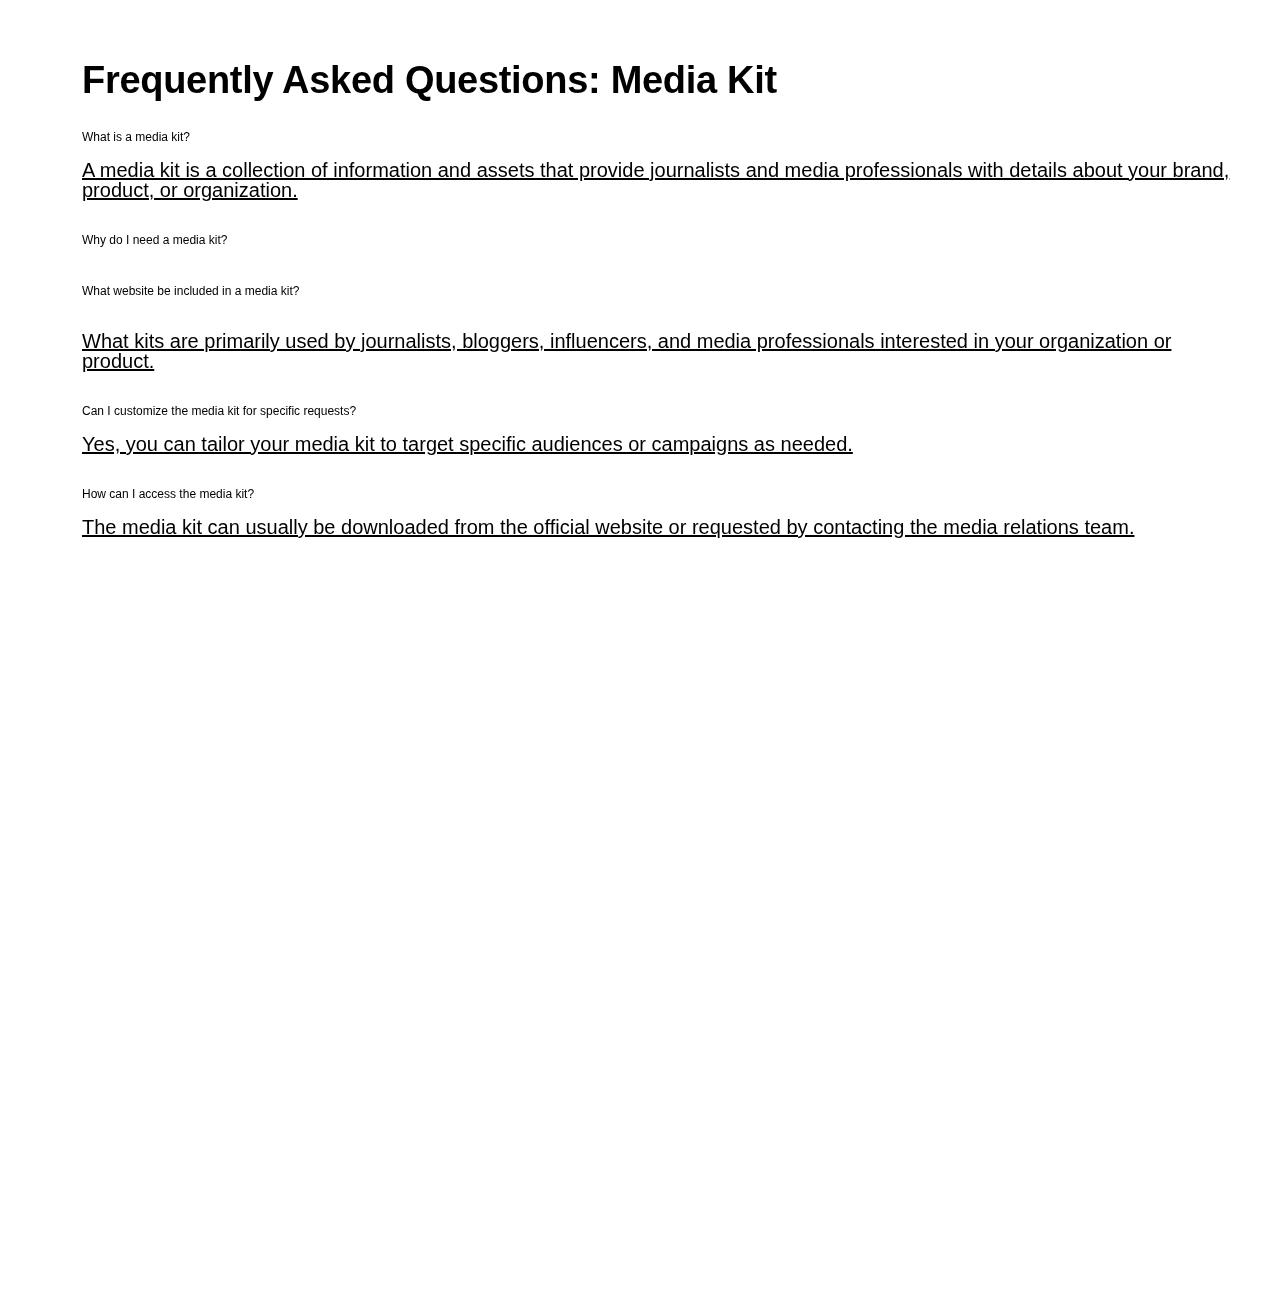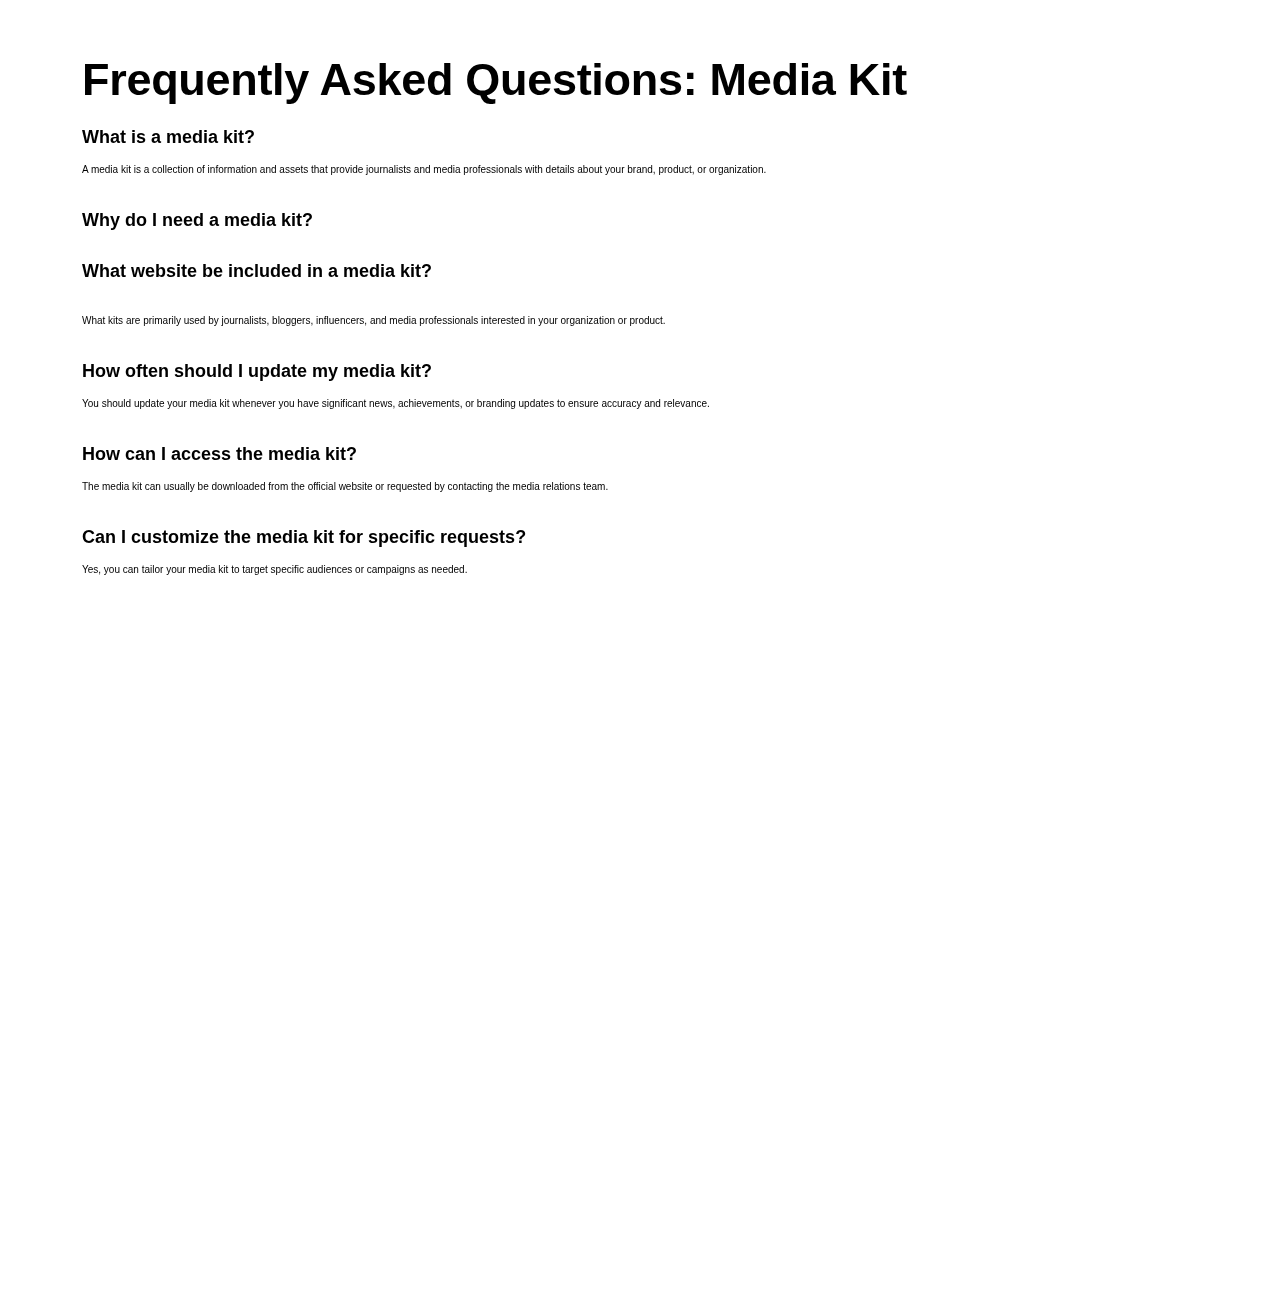--- a/index.html
+++ b/index.html
@@ -9,37 +9,38 @@
       font-family: "Liberation Sans", sans-serif;
       color: #000000;
     }
     .container {
       position: absolute;
       left: 82px;
       top: 58px;
       width: 1150px;
     }
     h1 {
-      font-size: 45px;
+      font-size: 38px;
       font-weight: bold;
       margin: 0 0 24px 0;
       line-height: 44px;
       letter-spacing: -0.3px;
     }
     .faq-item { margin: 0 0 29px 0; }
     .faq-q {
-      font-size: 18px;
-      font-weight: bold;
+      font-size: 12px;
+      font-weight: normal;
       margin: 0;
       line-height: 22px;
     }
     .faq-a {
-      font-size: 10px;
+      font-size: 20px;
       margin: 12px 0 0 0;
       line-height: 20px;
+      text-decoration: underline;
     }
   </style>
 </head>
 <body>
 
 <div class="container">
   <h1>Frequently Asked Questions: Media Kit</h1>
 
   <div class="faq-item">
     <h2 class="faq-q">What is a media kit?</h2>
@@ -48,24 +49,20 @@
   <div class="faq-item">
     <h2 class="faq-q">Why do I need a media kit?</h2>
   </div>
   <div class="faq-item">
     <h2 class="faq-q">What website be included in a media kit?</h2>
   </div>
   <div class="faq-item">
     <p class="faq-a">What kits are primarily used by journalists, bloggers, influencers, and media professionals interested in your organization or product.</p>
   </div>
   <div class="faq-item">
-    <h2 class="faq-q">How often should I update my media kit?</h2>
-    <p class="faq-a">You should update your media kit whenever you have significant news, achievements, or branding updates to ensure accuracy and relevance.</p>
+    <h2 class="faq-q">Can I customize the media kit for specific requests?</h2>
+    <p class="faq-a">Yes, you can tailor your media kit to target specific audiences or campaigns as needed.</p>
   </div>
   <div class="faq-item">
     <h2 class="faq-q">How can I access the media kit?</h2>
     <p class="faq-a">The media kit can usually be downloaded from the official website or requested by contacting the media relations team.</p>
   </div>
-  <div class="faq-item">
-    <h2 class="faq-q">Can I customize the media kit for specific requests?</h2>
-    <p class="faq-a">Yes, you can tailor your media kit to target specific audiences or campaigns as needed.</p>
-  </div>
 </div>
 
 </body></html>

